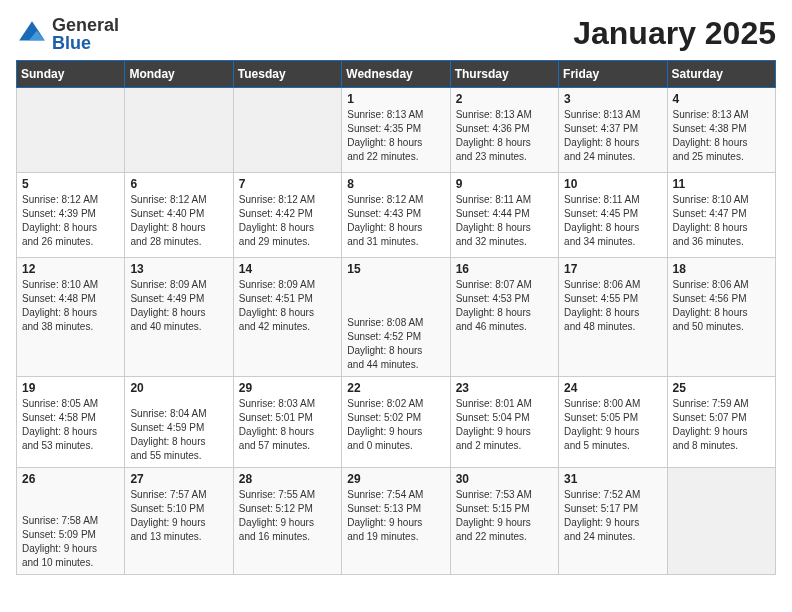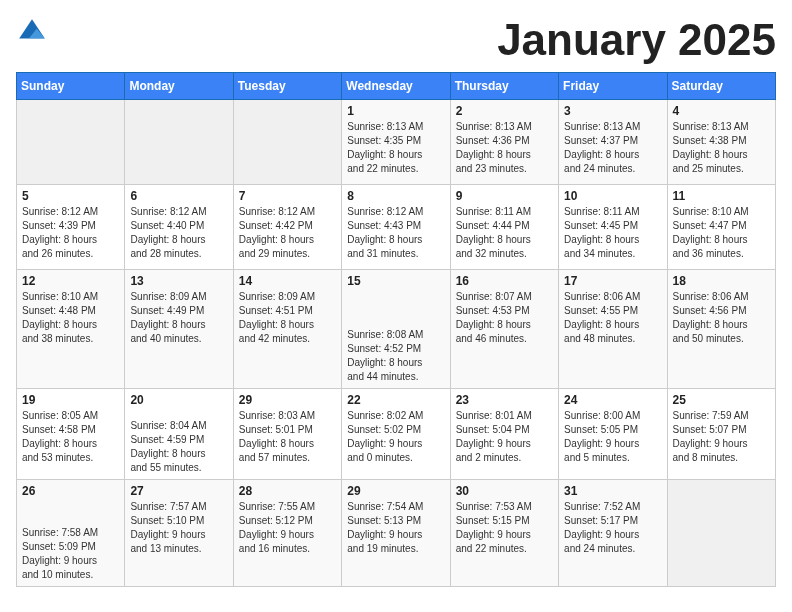--- a/index.html
+++ b/index.html
@@ -37,36 +37,36 @@
     }
     .logo-icon {
       width: 32px;
       height: 32px;
       margin-right: 4px;
     }
     .title-section {
       text-align: right;
     }
     .month-title {
-      font-size: 44px;
+      font-size: 32px;
       font-weight: bold;
       color: #222;
       line-height: 1.1;
     }
     .location {
       font-size: 15px;
       color: #444;
     }
     table {
       width: 100%;
       border-collapse: collapse;
       table-layout: fixed;
     }
     thead tr th {
-      background-color: #3b82f6;
+      background-color: #404040;
       color: #fff;
       font-size: 12px;
       font-weight: bold;
       padding: 6px 4px;
       text-align: left;
       border: 1px solid #1a6bb5;
     }
     tbody tr td {
       vertical-align: top;
       border: 1px solid #ccc;
@@ -97,20 +97,24 @@
   </style>
 </head>
 <body>
 
 <div class="header">
   <div class="logo">
     <svg class="logo-icon" viewBox="0 0 40 40">
       <polygon points="20,4 36,28 4,28" fill="#1a6bb5"></polygon>
       <polygon points="26,16 36,28 16,28" fill="#5aabee" opacity="0.7"></polygon>
     </svg>
+    <div class="logo-text">
+      <span class="logo-general">General</span>
+      <span class="logo-blue">Blue</span>
+    </div>
   </div>
   <div class="title-section">
     <div class="month-title">January 2025</div>
   </div>
 </div>
 
 <table>
   <thead>
     <tr>
     <th>Sunday</th>

